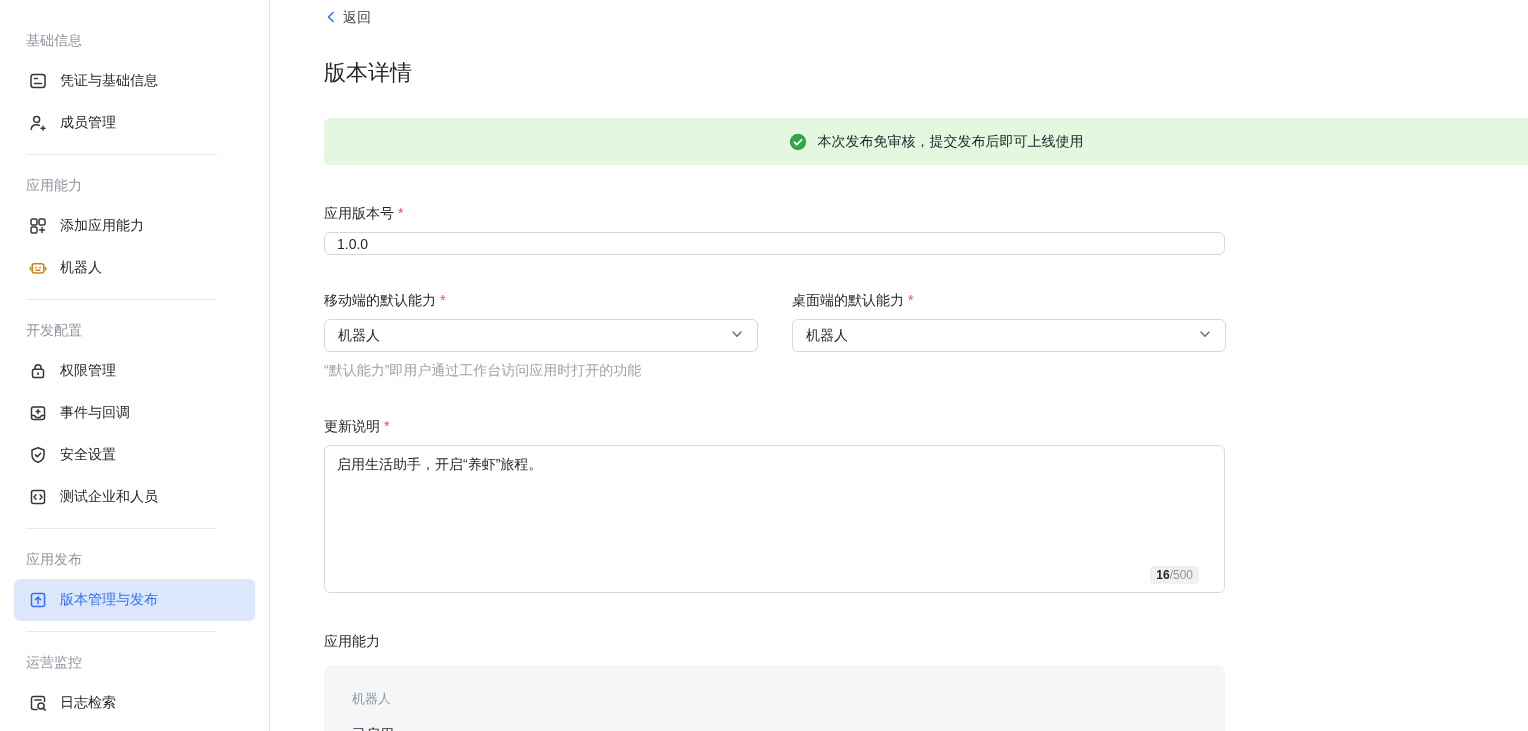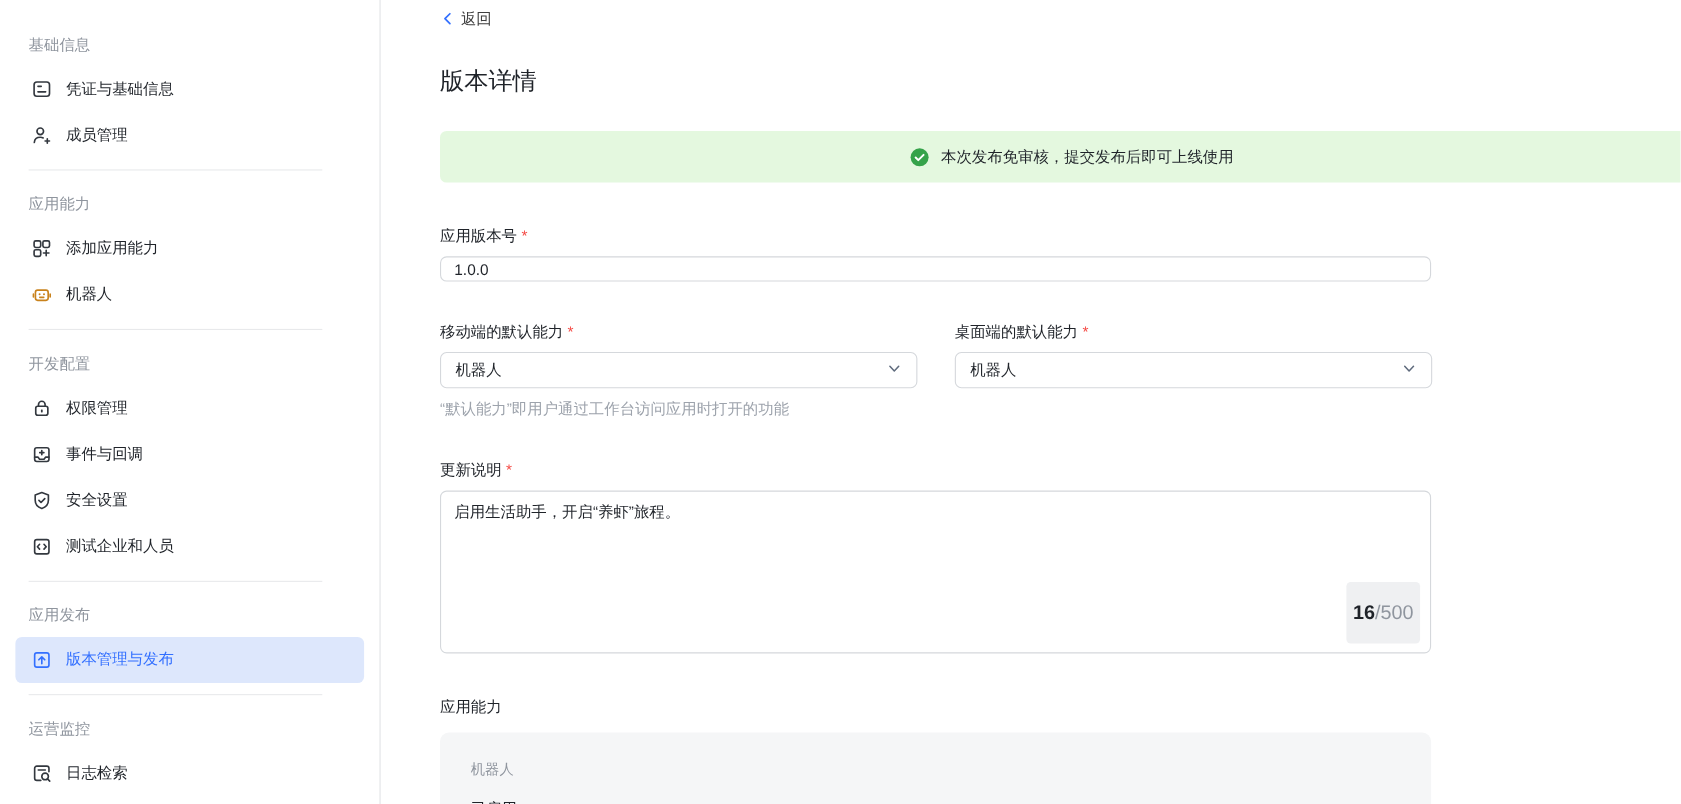--- a/index.html
+++ b/index.html
@@ -7,21 +7,21 @@
   body {
     width: 1528px; height: 731px; overflow: hidden;
     background: #ffffff;
     font-family: "Liberation Sans", "DejaVu Sans", sans-serif;
     color: #1f2329;
   }
   .app { display: flex; width: 100%; height: 100%; }
 
   
   .sidebar {
-    width: 346px; flex-shrink: 0;
+    width: 270px; flex-shrink: 0;
     border-right: 1px solid #e1e3e6;
     padding: 24px 14px 0 14px;
     overflow: hidden;
   }
   .section-header {
     font-size: 14px; line-height: 20px; color: #8f959e;
     margin: 20px 12px 10px 12px;
   }
   .section-header.first { margin-top: 6px; }
   .nav-item {
@@ -79,23 +79,23 @@
   .hint { margin-top: 10px; font-size: 14px; color: #9da3ac; }
 
   .textarea-wrap { position: relative; width: 901px; }
   .textarea-wrap textarea {
     width: 100%; height: 148px; resize: none;
     border: 1px solid #d5d8dc; border-radius: 6px;
     padding: 10px 12px; font-size: 14px; color: #1f2329;
     font-family: inherit; outline: none; display: block;
   }
   .counter {
-    position: absolute; right: 10px; bottom: 9px;
+    position: absolute; right: 26px; bottom: 9px;
     background: #eff0f2; border-radius: 4px;
-    padding: 20px 6px; font-size: 18px; line-height: 16px;
+    padding: 1px 6px; font-size: 12px; line-height: 16px;
   }
   .counter .count { color: #1f2329; font-weight: 700; }
   .counter .limit { color: #8f959e; }
 
   .cap-title { margin-top: 40px; font-size: 14px; font-weight: 500; color: #1f2329; }
   .cap-box {
     width: 901px; height: 104px; margin-top: 14px;
     background: #f5f6f7; border-radius: 8px;
     padding: 25px 28px;
   }

